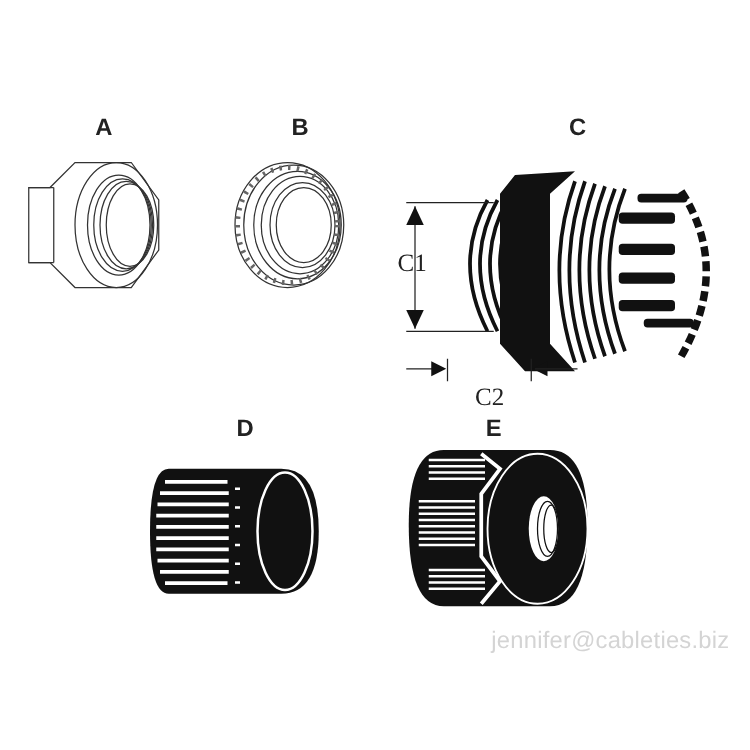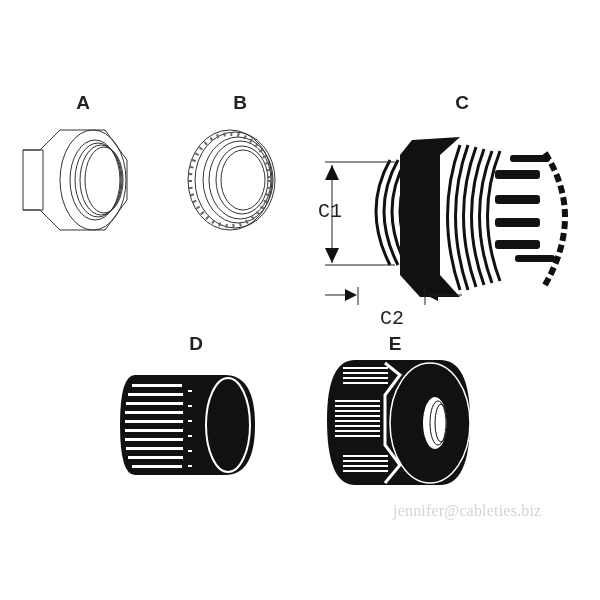--- a/index.html
+++ b/index.html
@@ -1,20 +1,20 @@
 <!DOCTYPE html>
 <html><head>
 <meta charset="utf-8">
 <style>
   html, body { margin: 0; padding: 0; background: #ffffff; }
   body { width: 600px; height: 600px; position: relative; overflow: hidden; font-family: "Liberation Sans", sans-serif; }
   .label { position: absolute; font-weight: bold; font-size: 19px; color: #222; transform: translateX(-50%); }
   .part { position: absolute; }
-  .dim { position: absolute; font-size: 20px; color: #222; font-family: Liberation Mono, monospace; }
-  .watermark { position: absolute; left: 393px; top: 502px; font-size: 16px; color: #d4d4d4; font-family: Liberation Serif, serif; letter-spacing: 0.2px; }
+  .dim { position: absolute; font-size: 20px; color: #222; font-family: Liberation Serif, serif; }
+  .watermark { position: absolute; left: 393px; top: 502px; font-size: 19px; color: #d4d4d4; font-family: Liberation Sans, sans-serif; letter-spacing: 0.2px; }
 </style>
 </head>
 <body>
 
 <div class="label" style="left:83px; top:92px;">A</div>
 <div class="label" style="left:240px; top:92px;">B</div>
 <div class="label" style="left:462px; top:92px;">C</div>
 <div class="label" style="left:196px; top:333px;">D</div>
 <div class="label" style="left:395px; top:333px;">E</div>
 

